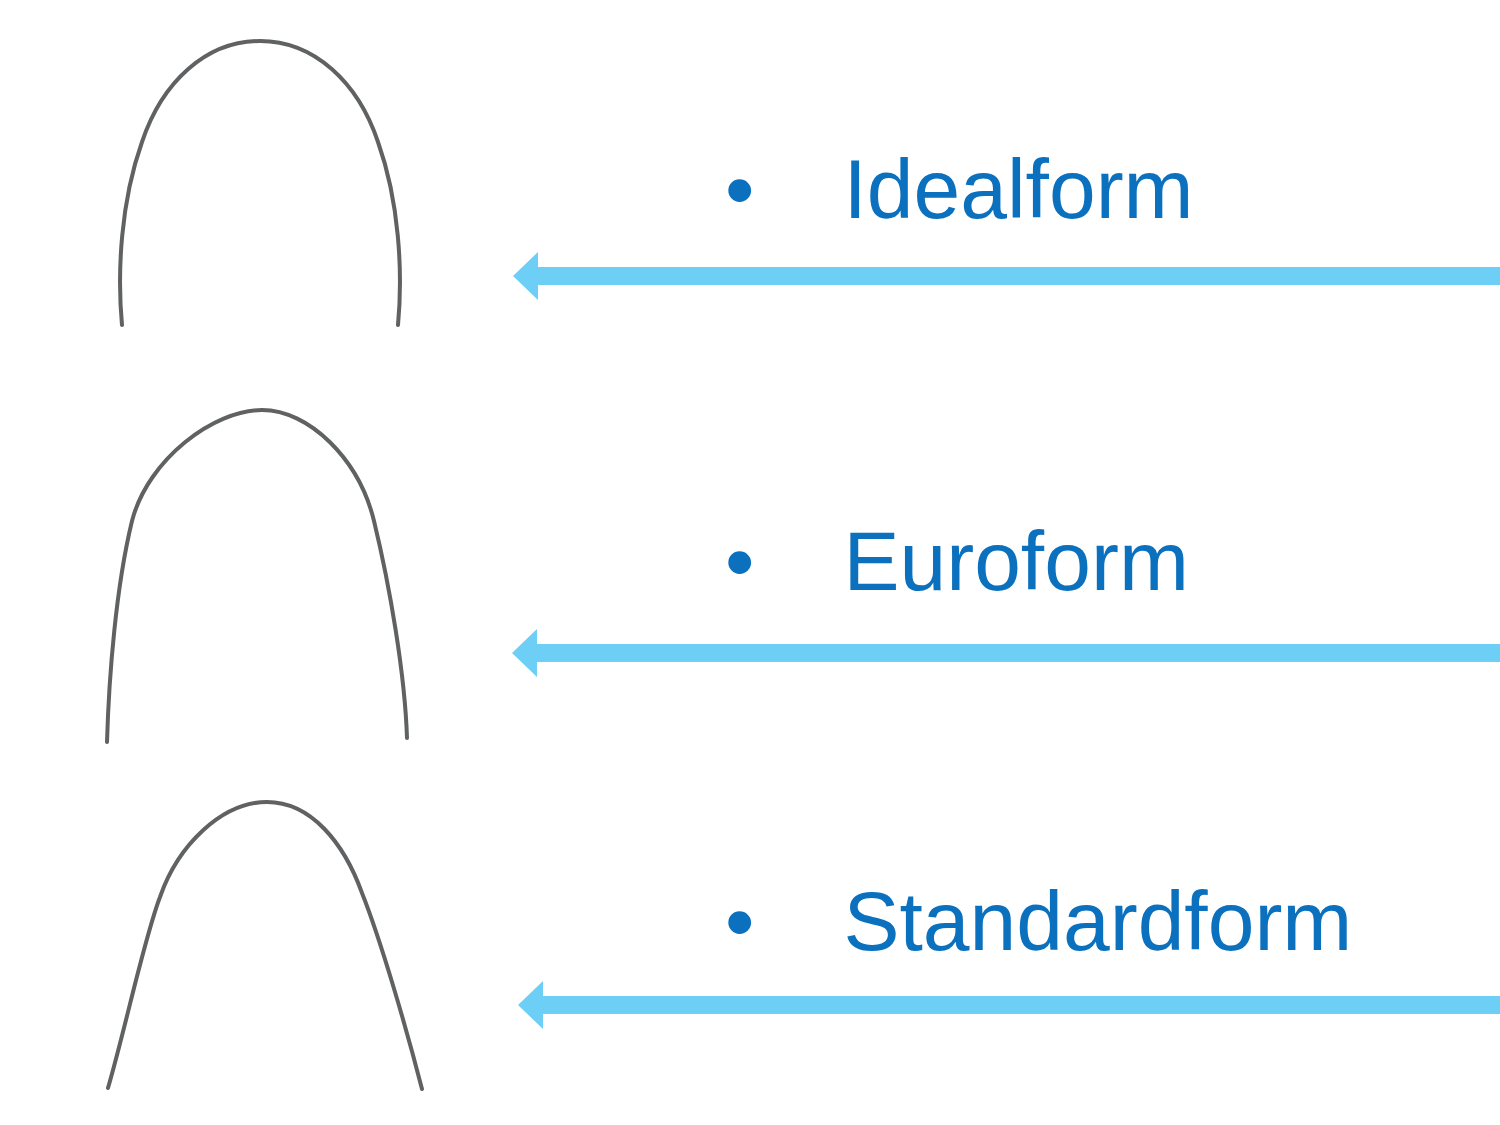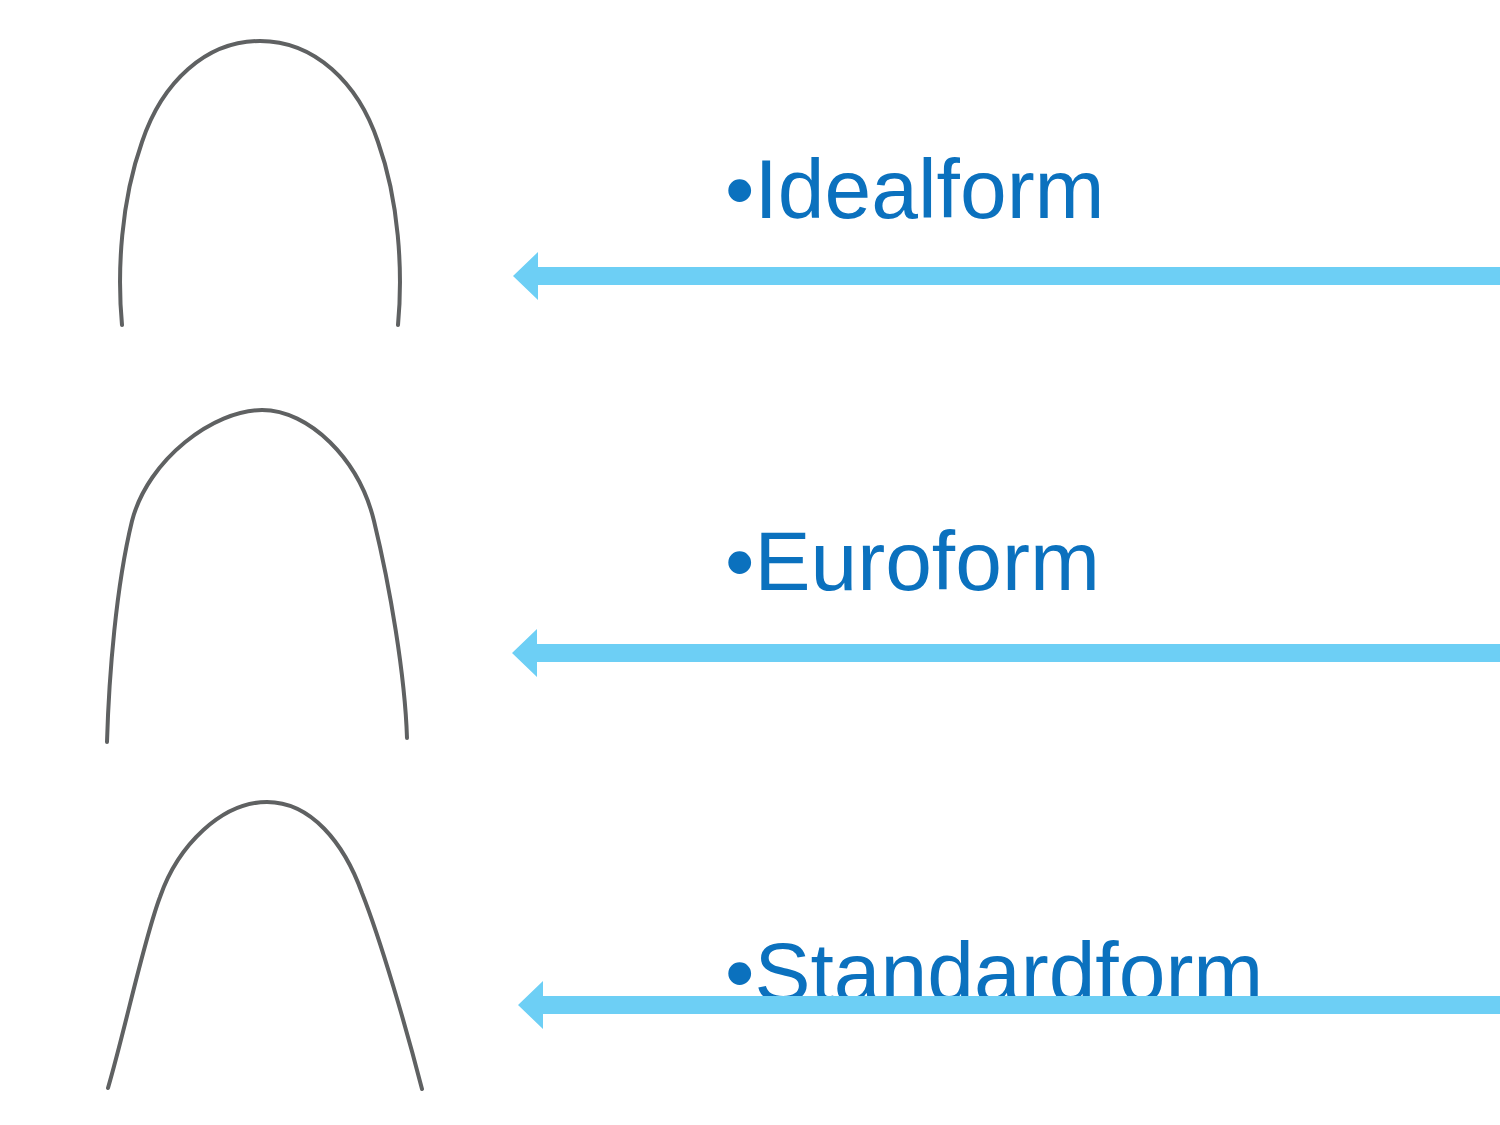--- a/index.html
+++ b/index.html
@@ -17,23 +17,23 @@
   
   .arch{position:absolute;color:var(--wire);display:block;}
   .arch.a1{left:116px;top:36px;width:288px;height:292px;}
   .arch.a2{left:104px;top:407px;width:306px;height:338px;}
   .arch.a3{left:104px;top:799px;width:322px;height:294px;}
 
   
   .row{position:absolute;left:725px;white-space:nowrap;font-size:84px;line-height:84px;}
   .row.r1{top:147px;}
   .row.r2{top:519px;text-align:right;}
-  .row.r3{top:930px;}
+  .row.r3{top:879px;}
   .bullet{color:var(--bullet);}
-  .label{color:var(--label-text);}
+  .label{color:var(--label-text);margin-left:89px;}
 
   
   .arrow{position:absolute;color:var(--arrow);display:block;}
   .arrow.w1{left:513px;top:252px;width:987px;height:48px;}
   .arrow.w2{left:512px;top:629px;width:988px;height:48px;}
   .arrow.w3{left:518px;top:981px;width:982px;height:48px;}
   .arrow svg{width:100%;height:100%;display:block;}
 </style>
 </head>
 <body>

